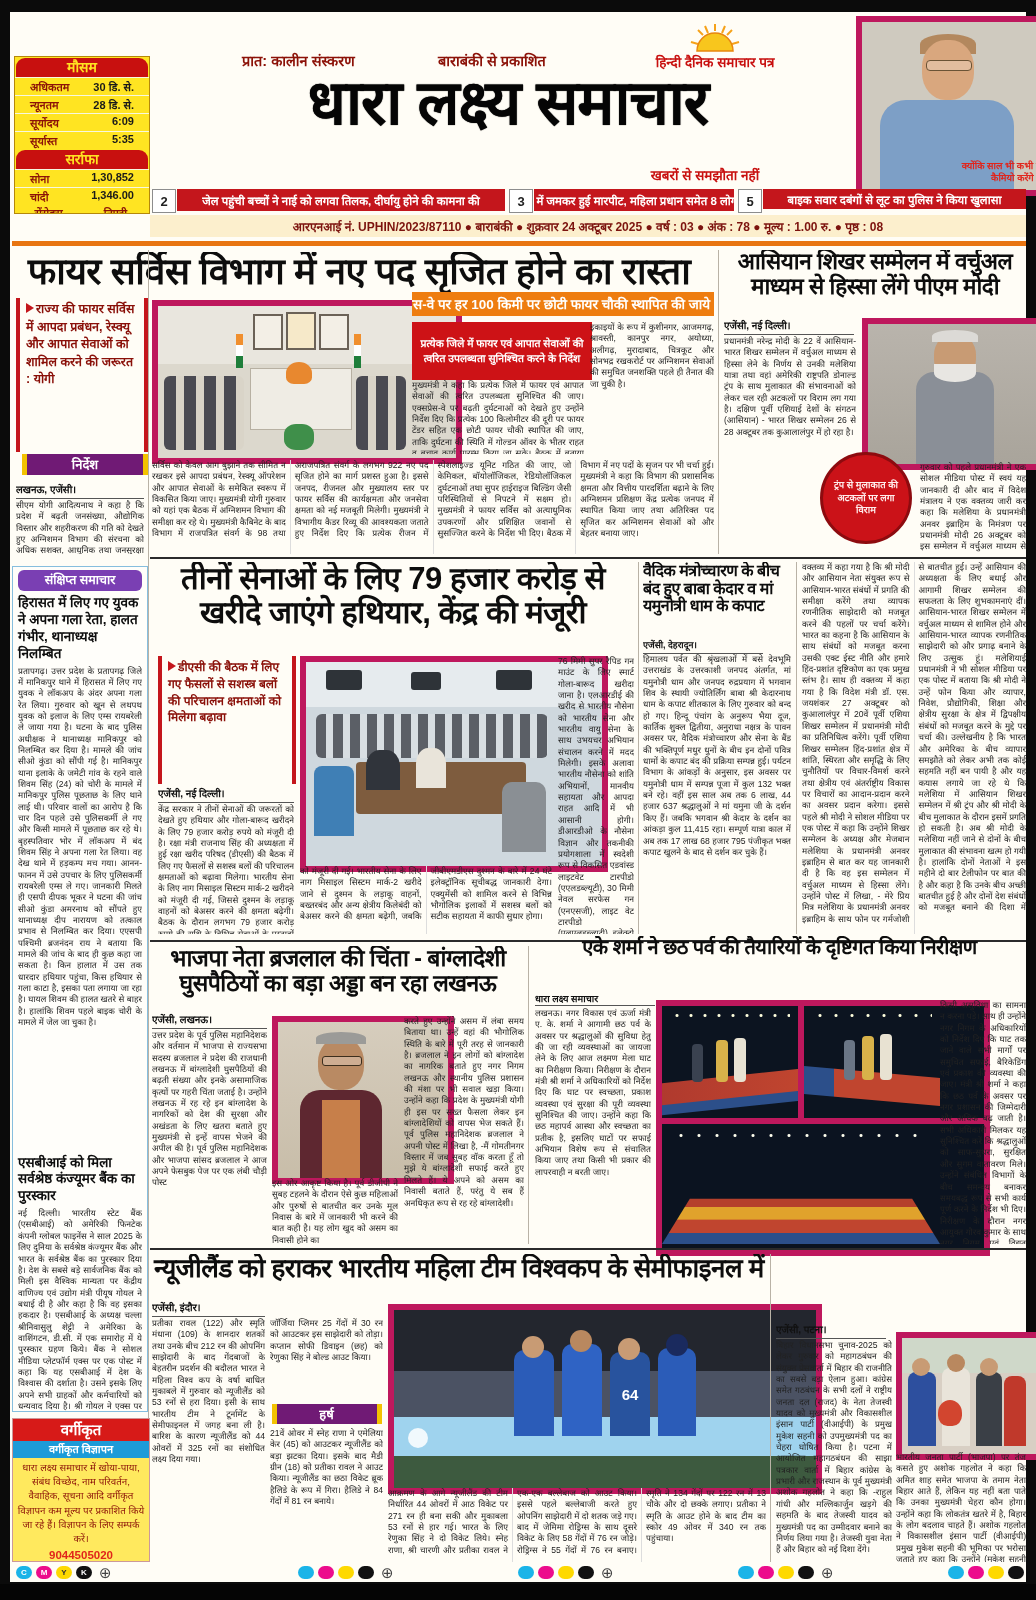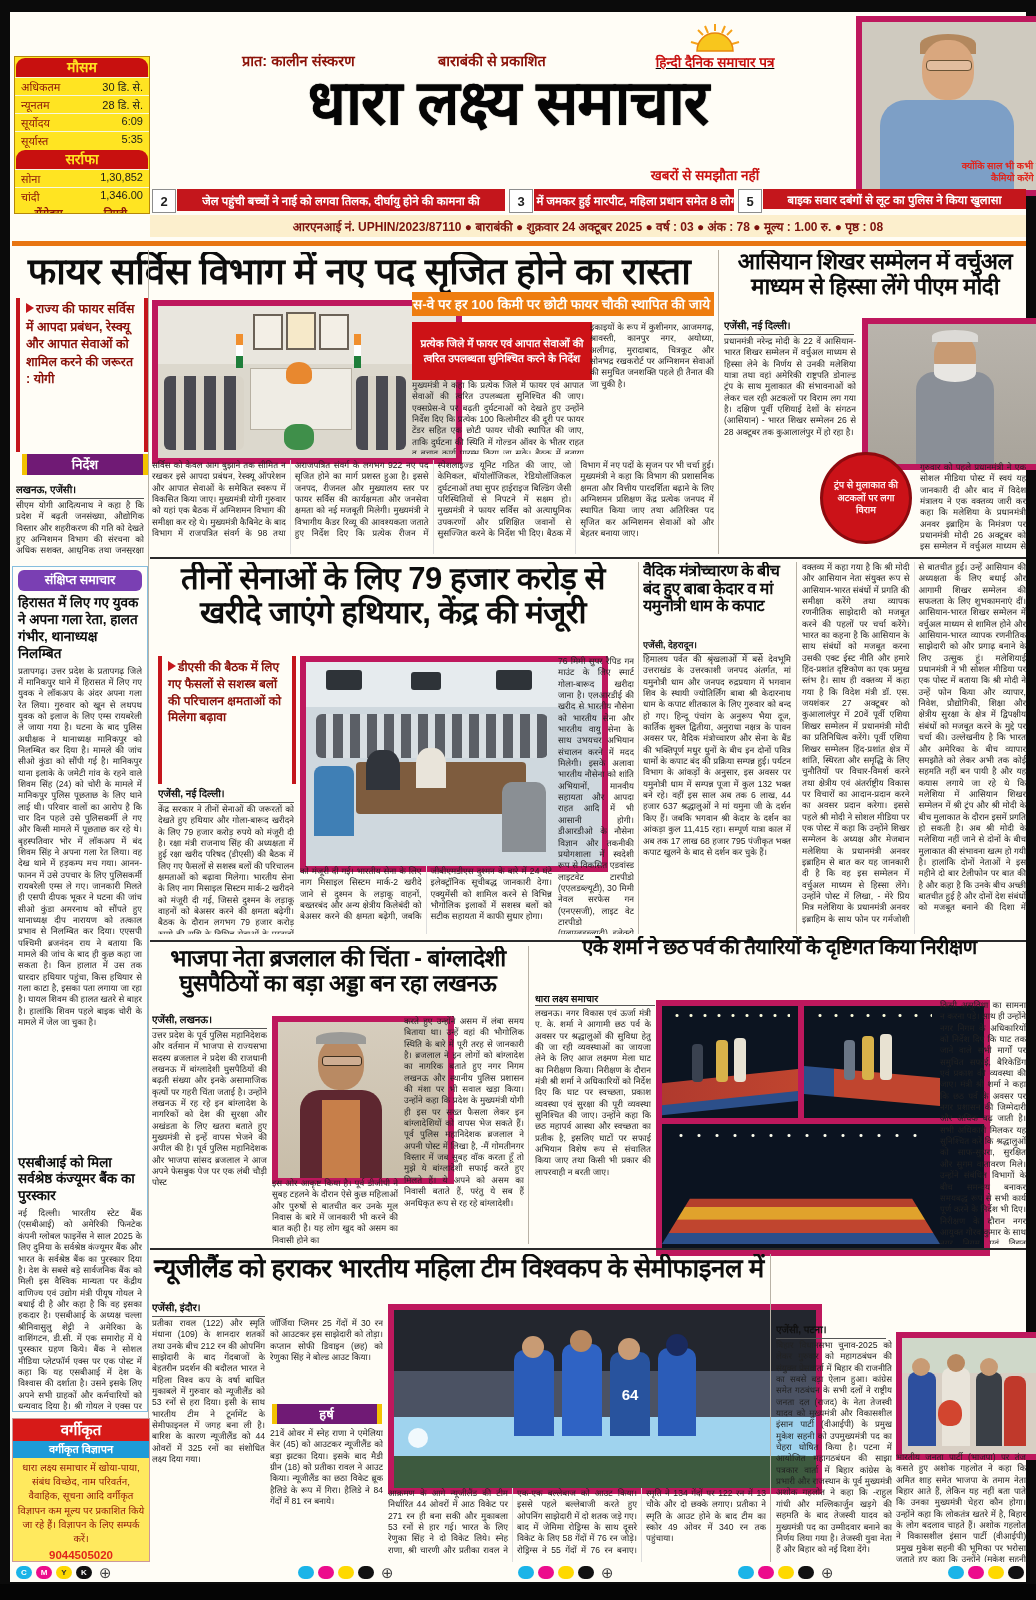--- a/index.html
+++ b/index.html
@@ -7,30 +7,30 @@
         font-family:"Liberation Sans","DejaVu Sans",sans-serif;-webkit-font-smoothing:antialiased;}
   .sheet{position:absolute;left:10px;top:12px;width:1016px;height:1570px;background:#fffdf6;}
   .abs{position:absolute;}
   .hrule{background:#2b2b2b;}
   .vr{background:#b9b2a6;}
 
   
   .infobox{border:1px solid #b5880a;font-size:11px;overflow:hidden;background:#ffe422;}
   .infobox .hd{background:#c8100f;color:#ffe422;font-weight:bold;text-align:center;
                font-size:14px;line-height:19px;border-radius:9px 9px 0 0;margin:1px 1px 0 1px;}
-  .infobox .row{display:flex;justify-content:space-between;padding:1px 6px;
-                border-top:1px solid #f7f7e0;font-weight:normal;}
+  .infobox .row{display:flex;justify-content:space-between;padding:1px 15px;
+                border-top:1px solid #f7f7e0;font-weight:bold;}
   .infobox .row .lb{color:#8c1208;}
   .infobox .row .vl{color:#1a1a1a;}
   .infobox .idx{display:flex;font-weight:bold;color:#8c1208;text-align:center;}
   .infobox .idx>span{flex:1;}
   .edline{color:#8c1208;font-weight:bold;font-size:14.5px;white-space:nowrap;}
   .masthead{font-weight:900;color:#050505;text-align:center;font-size:62px;letter-spacing:-1px;
             line-height:1.0;text-shadow:0 0 1px #000;}
-  .sunwrap{display:flex;flex-direction:column;align-items:center;gap:1px;text-decoration:underline;}
+  .sunwrap{display:flex;flex-direction:column;align-items:center;gap:1px;}
   .daily{color:#c8100f;font-weight:bold;font-size:13.5px;white-space:nowrap;}
   .slogan{color:#c8100f;font-weight:bold;font-size:13.5px;text-align:center;}
   .gates{background:linear-gradient(180deg,#f4f2ee,#e9e6df);overflow:hidden;}
   .gates .shirt{position:absolute;left:18px;top:78px;width:134px;height:92px;background:#7d9fc6;border-radius:26px 26px 0 0;}
   .gates .head{position:absolute;left:60px;top:18px;width:52px;height:60px;background:#d9a77e;border-radius:45%;}
   .gates .hair{position:absolute;left:58px;top:12px;width:56px;height:20px;background:#b3885e;border-radius:50% 50% 0 0;}
   .gates .glass{position:absolute;left:64px;top:38px;width:44px;height:9px;border:1.5px solid #6b5335;border-radius:4px;background:rgba(255,255,255,.25);}
   .gates .cap{position:absolute;right:3px;bottom:6px;width:120px;color:#e1251b;font-weight:bold;
               font-size:9.5px;line-height:1.25;text-align:right;}
   .tznum{background:#fff;border:1px solid #8d8d8d;color:#222;font-weight:bold;font-size:13px;

